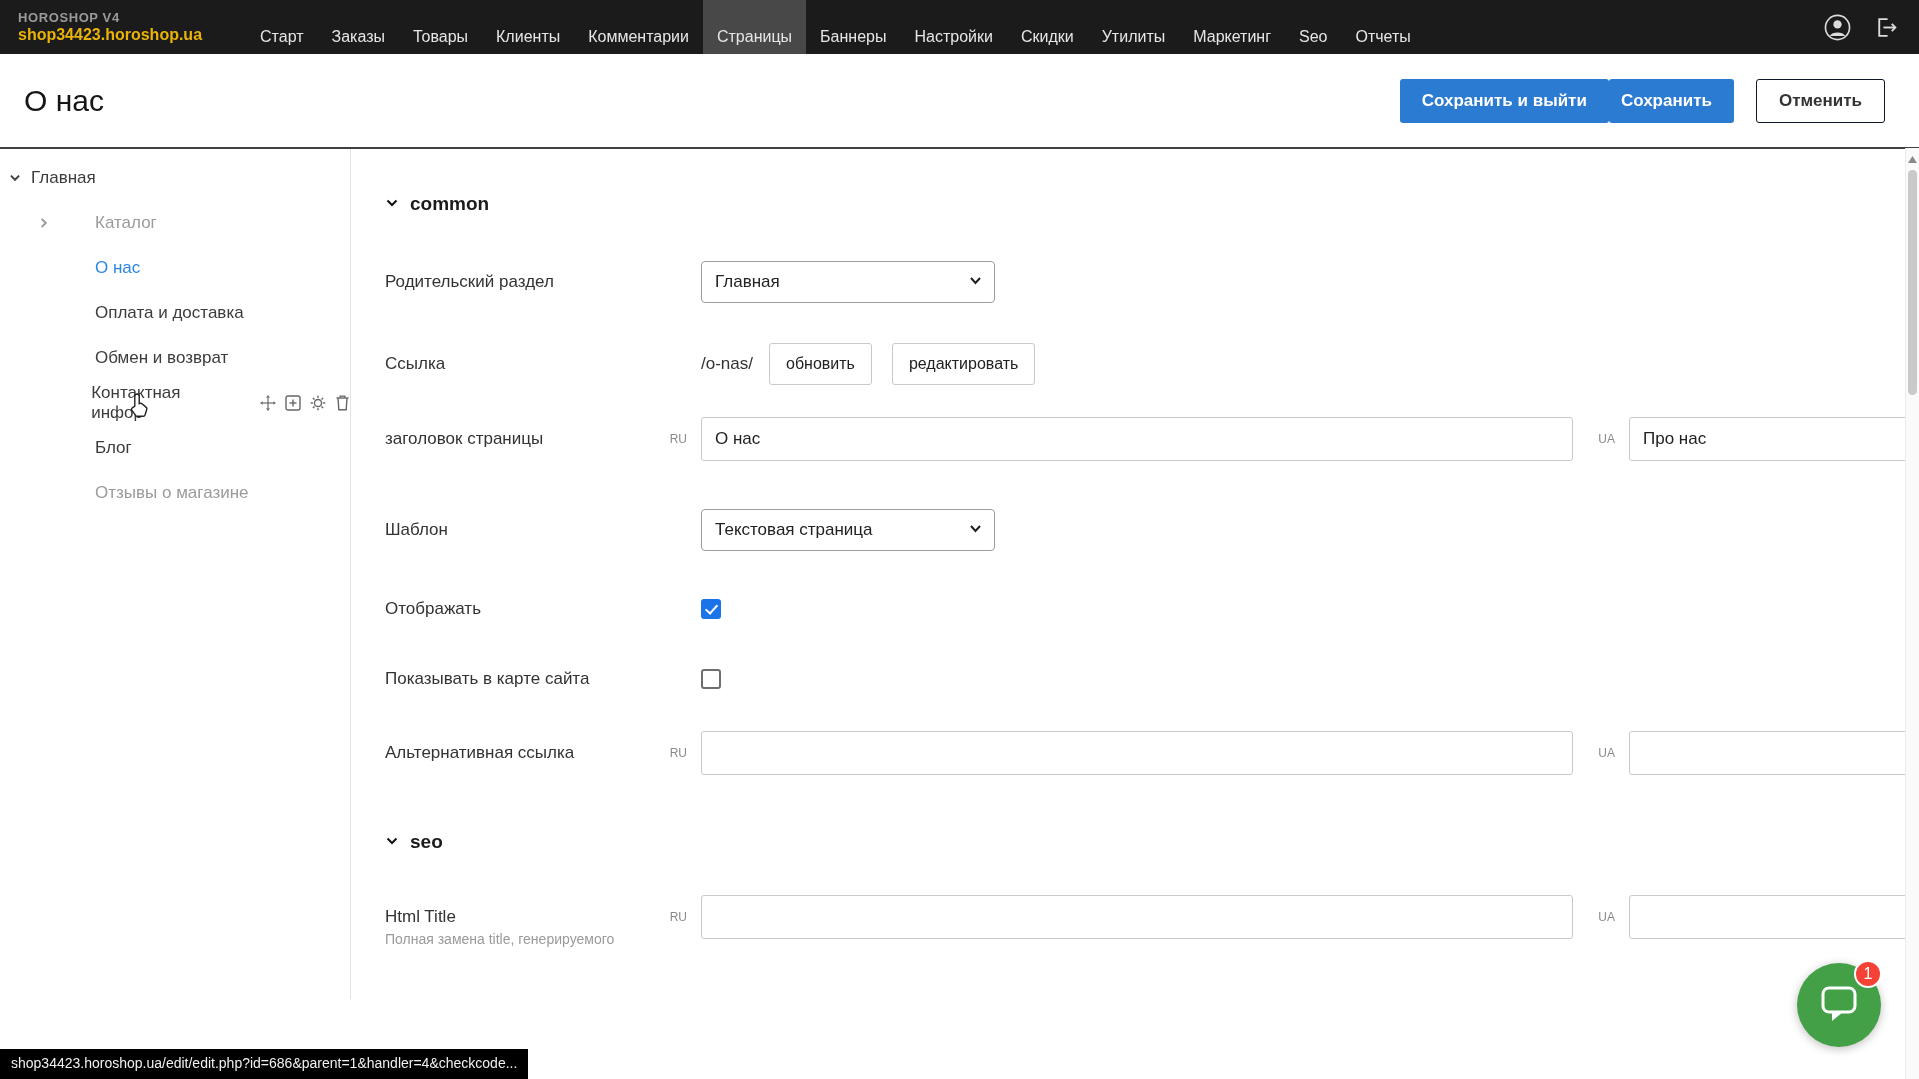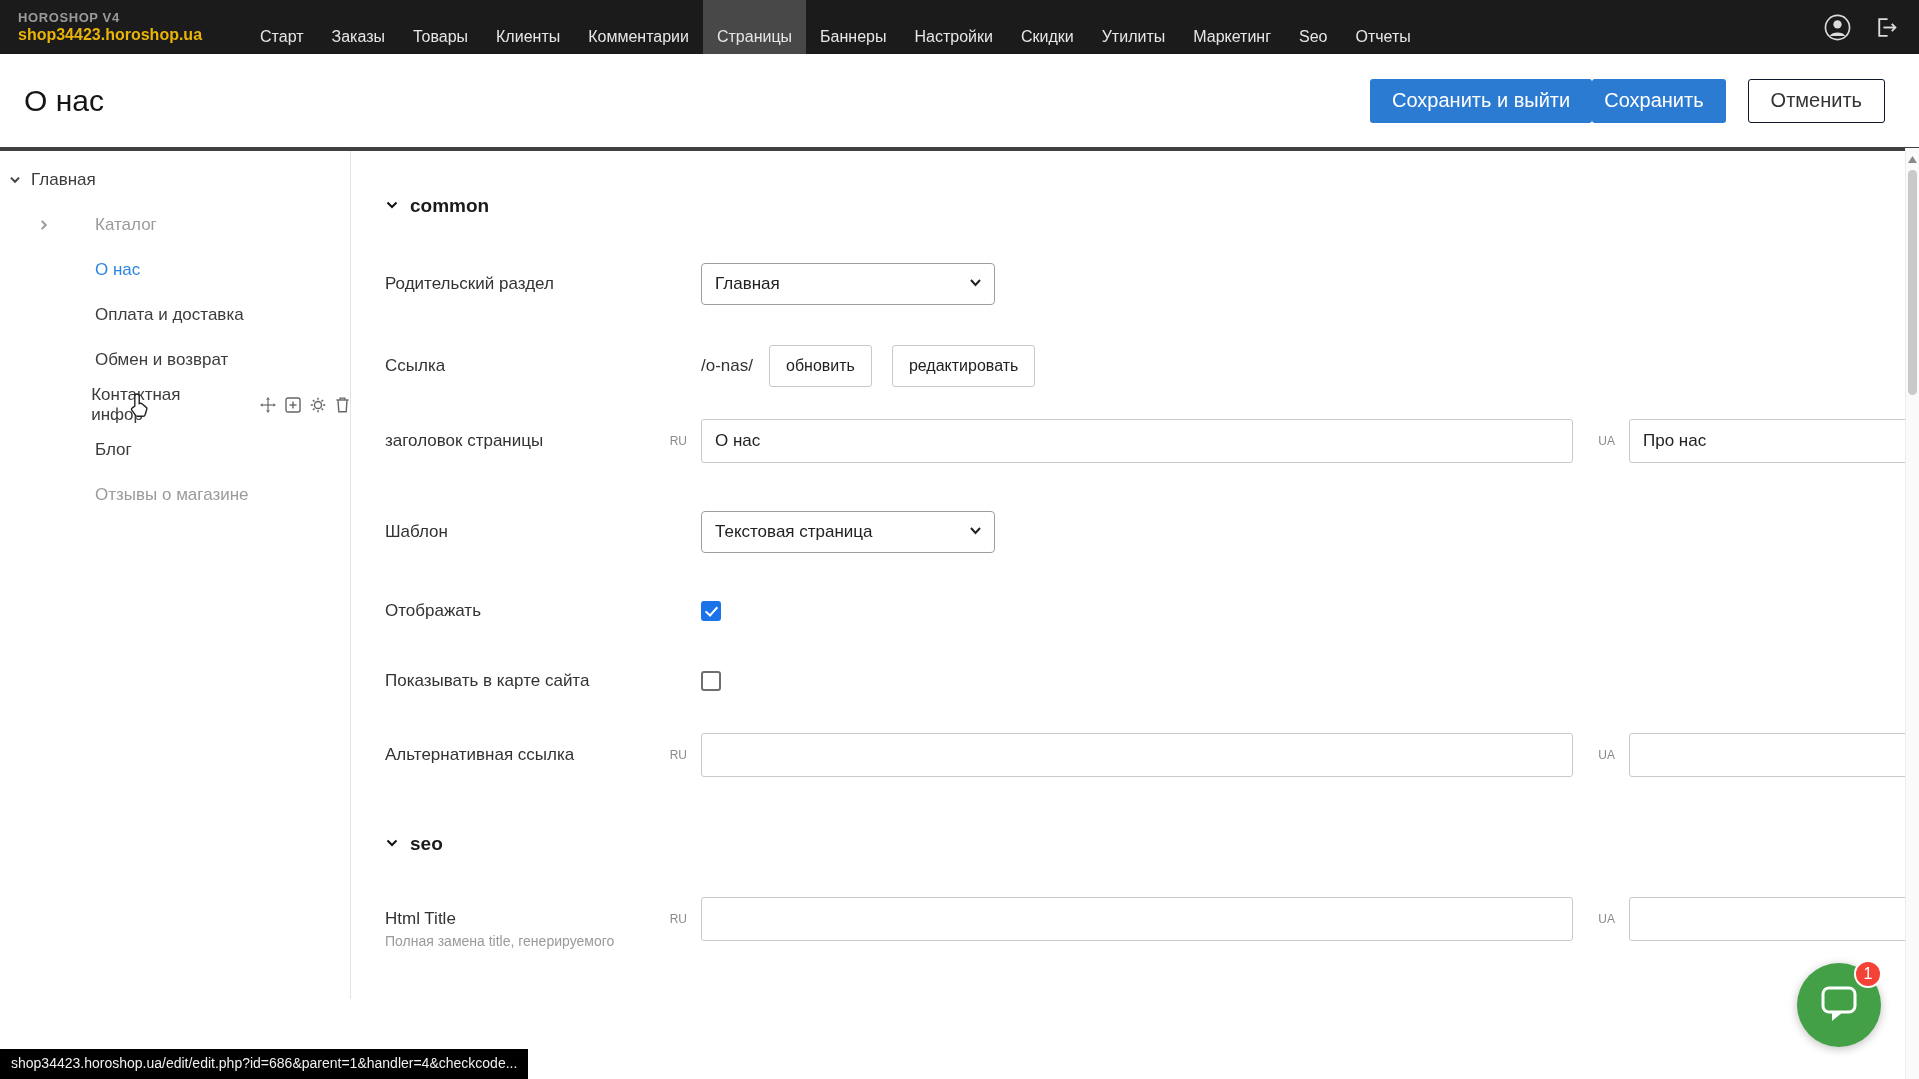--- a/index.html
+++ b/index.html
@@ -15,27 +15,27 @@
   .brand-main { font-size: 16px; color: #eab308; font-weight: bold; margin-top: 1px; }
   .topnav { display: flex; height: 54px; }
   .topnav-item { padding: 10px 14px; line-height: 54px; color: #e6e6e6; font-size: 16px; cursor: pointer; white-space: nowrap; text-align: center; }
   .topnav-item.active { background: #484848; }
   .topbar-right { margin-left: auto; display: flex; align-items: center; gap: 20px; }
   .icon-btn { width: 28px; height: 28px; display: flex; align-items: center; justify-content: center; cursor: pointer; }
   
   .page-header { height: 93px; display: flex; align-items: center; padding: 0 34px 0 24px; background: #fff; }
   .page-title { font-size: 30px; font-weight: 400; color: #151515; }
   .header-actions { margin-left: auto; display: flex; align-items: center; }
-  .btn { height: 44px; border-radius: 3px; font-size: 20px; padding: 0 22px; border: none; cursor: pointer; font-family: inherit; }
+  .btn { height: 44px; border-radius: 3px; font-size: 17px; padding: 0 22px; border: none; cursor: pointer; font-family: inherit; font-weight: bold; }
   .btn-primary { background: #2b7bd3; color: #fff; }
   .btn-outline { background: #fff; color: #333; border: 1px solid #0f172a; }
   .btn + .btn-primary { margin-left: 0; padding-left: 12px; }
   .btn-outline { margin-left: 22px; }
   
-  .content { display: flex; height: 852px; border-top: 4px solid #404040; }
+  .content { display: flex; height: 852px; border-top: 2px solid #404040; }
   .sidebar { width: 351px; flex-shrink: 0; border-right: 1px solid #e4e4e4; padding-top: 6px; position: relative; }
   .tree-item { display: flex; align-items: center; height: 45px; font-size: 17px; color: #3c3c3c; cursor: pointer; }
   .tree-item.lvl0 { padding-left: 8px; }
   .tree-item.lvl1 { padding-left: 37px; gap: 35px; }
   .tree-chev { width: 23px; display: flex; align-items: center; }
   .tree-item.muted .tree-label { color: #9b9b9b; }
   .tree-item.selected .tree-label { color: #2d86e0; }
   .tree-actions { display: flex; align-items: center; gap: 9px; margin-left: 12px; }
   .tree-act { display: flex; align-items: center; cursor: pointer; }
   

